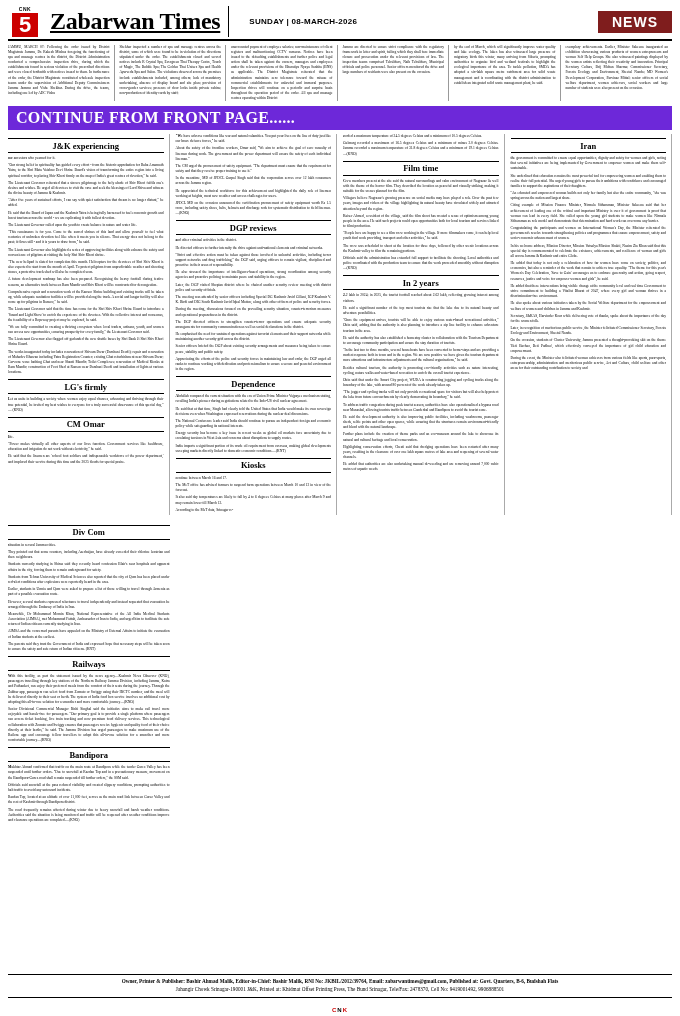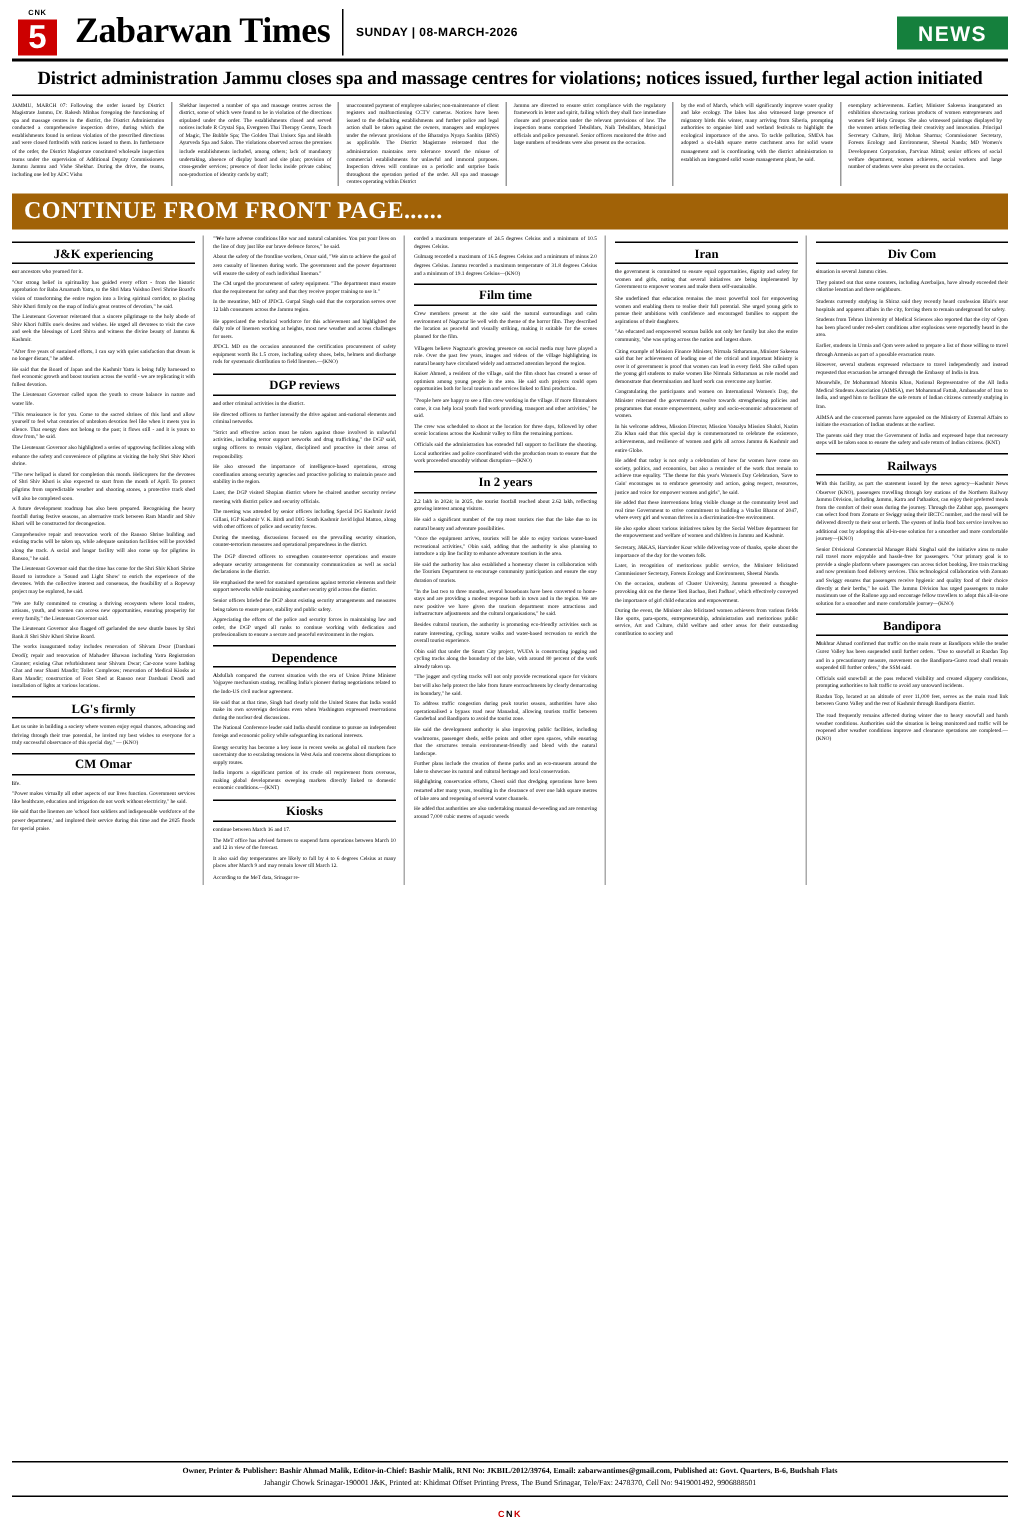--- a/index.html
+++ b/index.html
@@ -12,42 +12,42 @@
     overflow: hidden;
   }
   .page { width:680px; height:1016px; padding:6px 8px; position:relative; }
 
   
   .masthead { display:flex; align-items:stretch; border-bottom:2px solid #000; padding-bottom:2px; }
   .logo-box { width:34px; display:flex; flex-direction:column; align-items:center; justify-content:flex-start; }
   .logo-top { font-family:"Liberation Sans",sans-serif; font-size:5px; font-weight:bold; letter-spacing:.5px; color:#000; }
   .logo-num { background:#cc0000; color:#fff; font-family:"Liberation Sans",sans-serif;
               font-size:22px; font-weight:bold; line-height:24px; width:26px; text-align:center; margin-top:1px; }
-  .title-wrap { flex:0 0 auto; padding:0 8px; display:flex; align-items:center; }
+  .title-wrap { flex:0 0 auto; padding:0 8px; display:flex; align-items:center;text-decoration:underline; }
   .paper-title { font-family:"Liberation Serif",serif; font-size:24px; font-weight:bold; letter-spacing:-0.3px; }
   .sunday-wrap { flex:1; display:flex; align-items:center; border-left:1px solid #000; padding-left:8px; }
-  .sunday { font-family:"Liberation Sans",sans-serif; font-size:8px; font-weight:bold; letter-spacing:.3px; }
-  .news-badge { background:#15803d; color:#fff; font-family:"Liberation Sans",sans-serif;
+  .sunday { font-family:"Liberation Sans",sans-serif; font-size:8px; font-weight:bold; letter-spacing:.3px;margin-left:12px; }
+  .news-badge { background:#7f1d1d; color:#fff; font-family:"Liberation Sans",sans-serif;
                 font-size:14px; font-weight:bold; letter-spacing:1px; padding:3px 14px; align-self:center; }
 
   
   .headline { font-family:"Liberation Serif",serif; font-size:12.5px; font-weight:bold;
               text-align:center; padding:4px 0 3px; border-bottom:1px solid #000; letter-spacing:-0.1px;}
 
   
   .topstrip { display:grid; grid-template-columns:repeat(6,1fr); gap:5px; padding-top:4px; }
   .topstrip .col { font-size:3.6px; line-height:1.42; text-align:justify; border-right:0.5px solid #999; padding-right:4px; }
   .topstrip .col:last-child { border-right:none; }
 
   
-  .banner { background:#a16207; color:#fff; font-family:"Liberation Serif",serif; font-weight:bold;
+  .banner { background:#6d28d9; color:#fff; font-family:"Liberation Serif",serif; font-weight:bold;
             font-size:16px; padding:3px 8px; margin:5px 0 4px; letter-spacing:.3px; }
 
   
-  .body-grid { display:grid; grid-template-columns:repeat(5,1fr); gap:6px; }
+  .body-grid { display:grid; grid-template-columns:repeat(4,1fr); gap:6px; }
   .colwrap { border-right:0.5px solid #aaa; padding-right:5px; }
   .colwrap.last { border-right:none; padding-right:0; }
   .sechead { font-family:"Liberation Serif",serif; font-weight:bold; font-size:8.5px;
              text-align:center; border-top:1px solid #000; border-bottom:1px solid #000;
              padding:1.5px 0; margin:4px 0 3px; }
   p.t { font-size:3.6px; line-height:1.44; text-align:justify; margin:0 0 2px; }
   p.t.first::first-letter { font-weight:bold; }
 
   
   .footer { position:absolute; left:8px; right:8px; bottom:18px;
@@ -70,21 +70,20 @@
     </div>
     <div class="title-wrap">
       <div class="paper-title">Zabarwan Times</div>
     </div>
     <div class="sunday-wrap">
       <div class="sunday">SUNDAY | 08-MARCH-2026</div>
     </div>
     <div class="news-badge">NEWS</div>
   </div>
 
-  <div class="headline">District administration Jammu closes spa and massage centres for violations; notices issued, further legal action initiated</div>
 
   <div class="topstrip">
     <div class="col">JAMMU, MARCH 07: Following the order issued by District Magistrate Jammu, Dr. Rakesh Minhas foregoing the functioning of spa and massage centres in the district, the District Administration conducted a comprehensive inspection drive, during which the establishments found in serious violation of the prescribed directions and were closed forthwith with notices issued to them.
 
 In furtherance of the order, the District Magistrate constituted wholesale inspection teams under the supervision of Additional Deputy Commissioners Jammu Jammu and Vishe Shekhar.
 
 During the drive, the teams, including one led by ADC Vishu</div>
     <div class="col">Shekhar inspected a number of spa and massage centres across the district, some of which were found to be in violation of the directions stipulated under the order.
 
 The establishments closed and served notices include R Crystal Spa, Evergreen Thai Therapy Centre, Touch of Magic, The Bubble Spa; The Golden Thai Unisex Spa and Health Ayurveda Spa and Salon.

